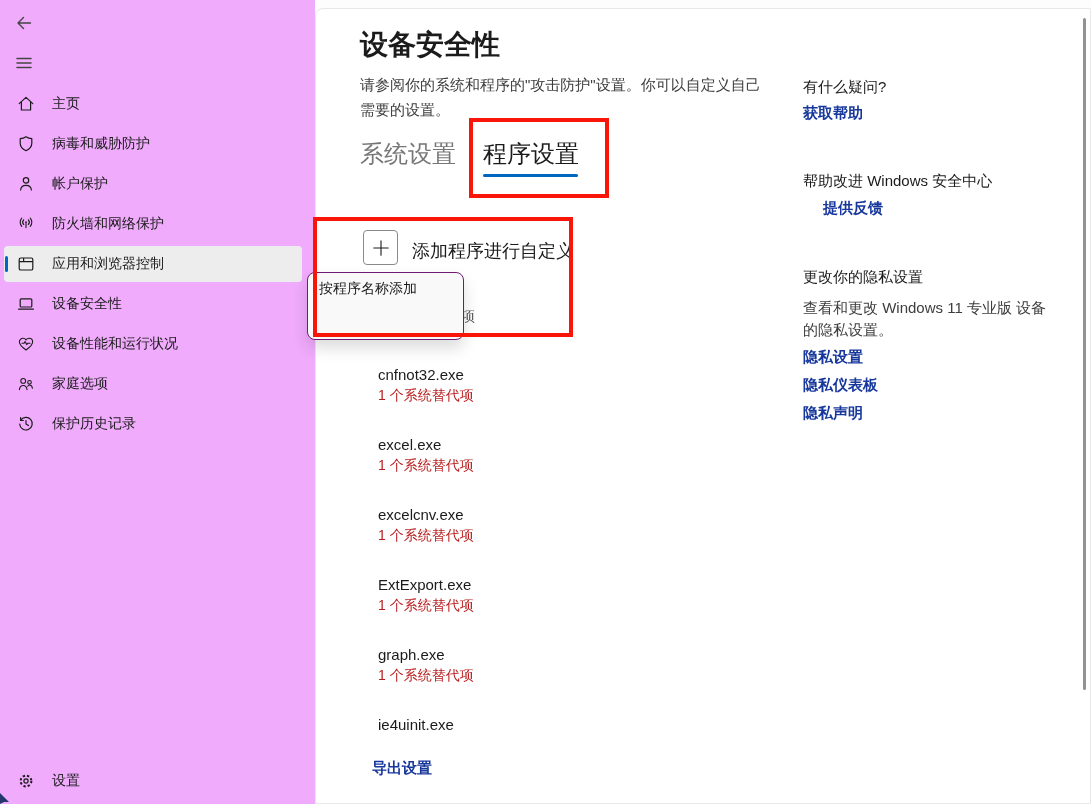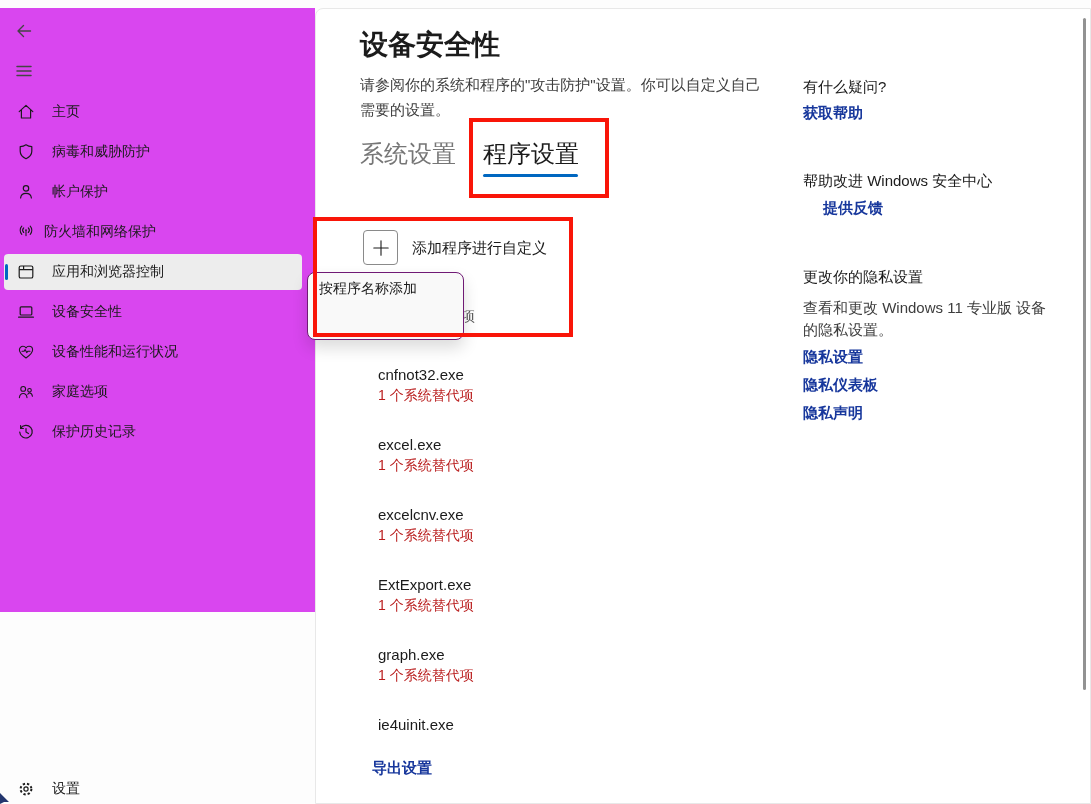--- a/index.html
+++ b/index.html
@@ -1,21 +1,21 @@
 <!DOCTYPE html>
 <html><head>
 <meta charset="utf-8">
 <style>
   * { margin:0; padding:0; box-sizing:border-box; }
   html,body { width:1091px; height:804px; overflow:hidden; background:#fdfdfd;
               font-family:"Liberation Sans", sans-serif; color:#1b1b1b; }
   svg { display:block; }
 
   
-  .sidebar { position:absolute; left:0; top:0; width:315px; height:604px; background:#d946ef;margin-top:8px; }
+  .sidebar { position:absolute; left:0; top:0; width:315px; height:804px; background:#f0abfc; }
   .icon-btn { position:absolute; width:32px; height:30px; display:flex; align-items:center; justify-content:center;
               background:transparent; border:none; cursor:pointer; }
   .nav-item { position:absolute; left:4px; width:298px; height:36px; border-radius:4px;
               display:flex; align-items:center; padding-left:12px; gap:16px; font-size:14px; cursor:pointer; }
   .nav-item.selected { background:#ededed; }
   .nav-accent { position:absolute; left:1px; top:10px; width:3px; height:16px; border-radius:2px; background:#0067c0; }
   .nav-icon { width:20px; height:20px; flex:0 0 20px; }
 
   
   .card { position:absolute; left:315px; top:8px; width:776px; height:796px; background:#ffffff;
@@ -24,21 +24,21 @@
   .page-title { position:absolute; left:360px; top:26px; font-size:28px; font-weight:600; }
   .page-desc  { position:absolute; left:360px; top:72px; width:412px; font-size:15px; line-height:25px; color:#3d3d3d; }
 
   .tab { position:absolute; top:138px; font-size:24px; cursor:pointer; }
   .tab-inactive { left:360px; color:#767676; }
   .tab-active   { left:483px; color:#1b1b1b; }
   .tab-underline { position:absolute; left:483px; top:174px; width:95px; height:3px; background:#0067c0; border-radius:2px; }
 
   .add-btn { position:absolute; left:363px; top:230px; width:35px; height:35px; background:#fff;
              border:1px solid #8a8a8a; border-radius:4px; display:flex; align-items:center; justify-content:center; cursor:pointer; }
-  .add-label { position:absolute; left:412px; top:239px; font-size:15px; cursor:pointer; }
+  .add-label { position:absolute; left:412px; top:239px; font-size:18px; cursor:pointer; }
 
   
   .menu { position:absolute; left:307px; top:272px; width:157px; height:68px; background:#f9f9f9;
           border:1px solid #701a75; border-radius:8px; box-shadow:0 8px 16px rgba(0,0,0,.14); z-index:5; }
   .menu-item1 { position:absolute; left:11px; top:7px; font-size:14px; cursor:pointer; }
   .menu-item2-bg { position:absolute; left:4px; top:32px; width:149px; height:30px; background:#e9e9e9; border-radius:4px; cursor:pointer; }
   .menu-item2 { position:absolute; left:7px; top:6px; font-size:14px; }
 
   .row-fragment { position:absolute; left:461px; top:308px; font-size:14px; color:#5e5e5e; }
 
@@ -102,21 +102,21 @@
   <div class="nav-item" style="top:166px;">
     <span class="nav-icon">
       <svg width="20" height="20" viewBox="0 0 20 20" fill="none" stroke="#1b1b1b" stroke-width="1.2" stroke-linecap="round">
         <circle cx="10" cy="6.4" r="2.7"></circle>
         <path d="M4.6 16 C4.9 13 7.1 11.3 10 11.3 C12.9 11.3 15.1 13 15.4 16"></path>
       </svg>
     </span>
     <span>帐户保护</span>
   </div>
 
-  <div class="nav-item" style="top:206px;gap:8px;">
+  <div class="nav-item" style="top:206px;">
     <span class="nav-icon">
       <svg width="20" height="20" viewBox="0 0 20 20" fill="none" stroke="#1b1b1b" stroke-width="1.1" stroke-linecap="round">
         <circle cx="10" cy="8.2" r="0.9" fill="#1b1b1b" stroke="none"></circle>
         <path d="M10 9.6 V13.6"></path>
         <path d="M7.7 10.5 a3.3 3.3 0 0 1 0-4.6 M12.3 5.9 a3.3 3.3 0 0 1 0 4.6"></path>
         <path d="M5.8 12.3 a6 6 0 0 1 0-8.2 M14.2 4.1 a6 6 0 0 1 0 8.2"></path>
       </svg>
     </span>
     <span>防火墙和网络保护</span>
   </div>

